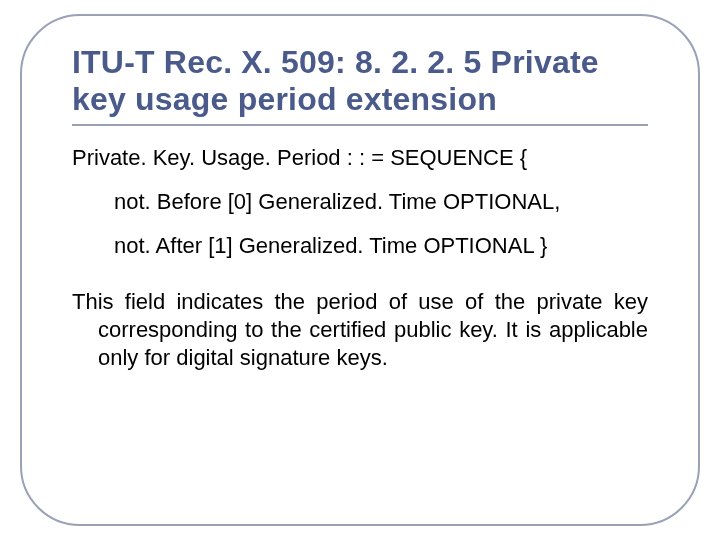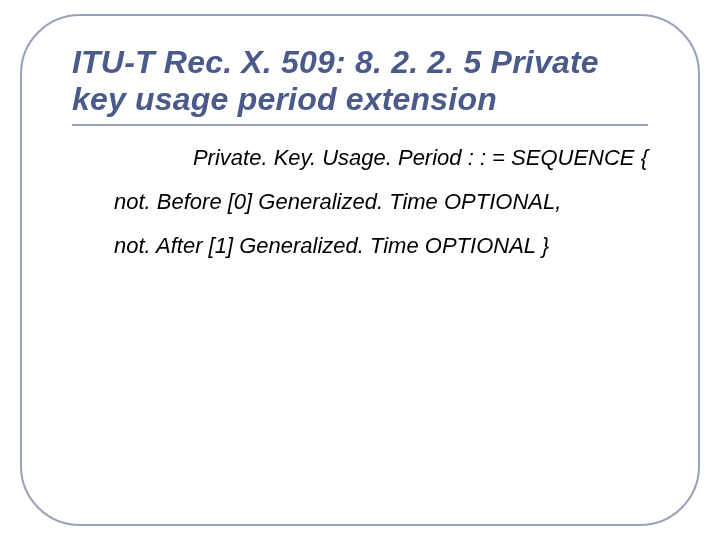--- a/index.html
+++ b/index.html
@@ -20,21 +20,20 @@
   .frame {
     position: absolute;
     top: 14px;
     left: 20px;
     right: 20px;
     bottom: 14px;
     border: 2px solid #9aa0b5;
     border-radius: 60px;
     box-sizing: border-box;
     padding: 28px 50px 20px 50px;
-    font-style: italic;
   }
   .slide-title {
     font-family: Arial, Helvetica, sans-serif;
     font-weight: 900;
     font-size: 32px;
     line-height: 1.15;
     color: #4a5a8a;
     margin: 0 0 6px 0;
     letter-spacing: 0.2px;
   }
@@ -44,21 +43,20 @@
     margin: 4px 0 18px 0;
   }
   .body {
     font-family: Arial, Helvetica, sans-serif;
     font-size: 22px;
     color: #000000;
     line-height: 1.28;
   }
   .code-line-first {
     margin: 0;
-    text-align: right;
   }
   .code-line {
     margin: 16px;
     padding-left: 26px;
   }
   .desc {
     margin-top: 28px;
     text-align: justify;
     padding-left: 0;
   }
@@ -79,17 +77,20 @@
     <hr class="rule">
 
     <div class="body">
 
       <p class="code-line-first">Private. Key. Usage. Period  : : =  SEQUENCE {</p>
 
       <p class="code-line">not. Before [0] Generalized. Time OPTIONAL,</p>
 
       <p class="code-line">not. After [1] Generalized. Time OPTIONAL }</p>
 
+      <div class="desc">
+        <span class="hang">This field indicates the period of use of the private key corresponding to the certified public key. It is applicable only for digital signature keys.</span>
+      </div>
 
     </div>
 
   </div>
 </div>
 
 </body></html>

